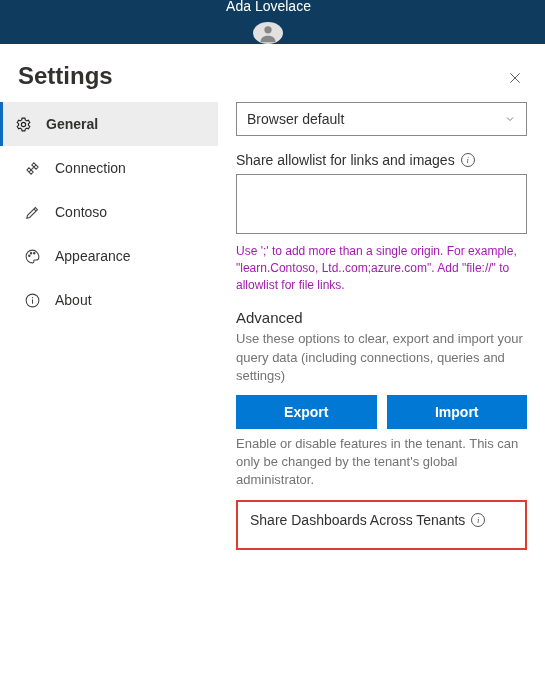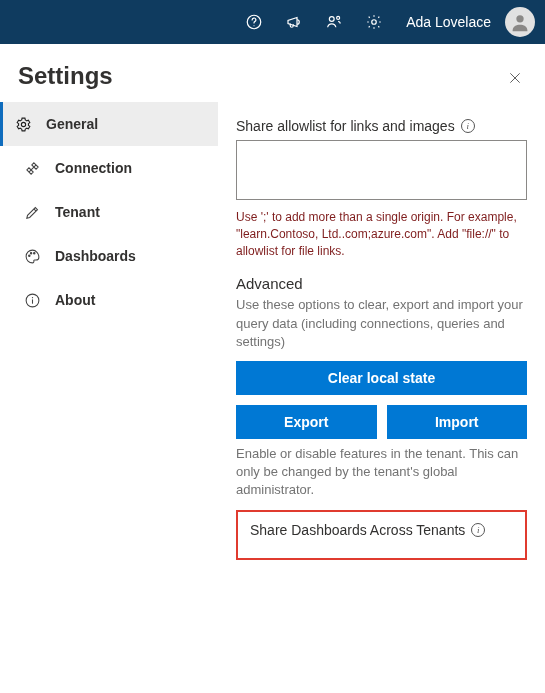--- a/index.html
+++ b/index.html
@@ -17,20 +17,21 @@
   
   .topbar {
     background: #0f3b5f;
     height: 44px;
     display: flex;
     align-items: center;
     justify-content: flex-end;
     padding: 0 10px 0 0;
     gap: 8px;
     color: #fff;
+    flex-direction: column;
   }
   .topbar .icon-btn {
     width: 32px; height: 32px;
     display:flex; align-items:center; justify-content:center;
     cursor:pointer;
   }
   .topbar .username { margin: 0 6px 0 8px; font-size: 14px; }
   .avatar {
     width: 30px; height: 30px; border-radius: 50%;
     background: #e1e1e1; display:flex; align-items:center; justify-content:center;
@@ -47,21 +48,20 @@
   
   .body-row { display:flex; }
   .sidebar { width: 218px; flex:0 0 218px; }
   .content { flex:1; padding: 0 18px 18px 18px; }
 
   .side-item {
     display:flex; align-items:center; gap:14px;
     height: 44px; padding: 0 0 0 20px;
     cursor:pointer; color:#323130;
     border-left: 3px solid transparent;
-    font-weight: bold;
   }
   .side-item.selected {
     background: #ededed;
     border-left-color: #0f6cbd;
     font-weight:600;
     padding-left:11px;
   }
   .side-item .s-icon { width:18px; height:18px; display:flex; align-items:center; justify-content:center; color:#444; }
   .side-item.selected .s-icon { color:#222; }
 
@@ -69,21 +69,21 @@
   .field-label { font-size: 14px; margin-bottom: 6px; display:flex; align-items:center; gap:6px; }
   .select {
     width:100%; height:34px; border:1px solid #8a8886; background:#fff;
     display:flex; align-items:center; justify-content:space-between;
     padding:0 10px; cursor:pointer;
   }
   .textarea {
     width:100%; height:60px; border:1px solid #8a8886; background:#fff;
     resize:none; padding:6px 8px; font-family:inherit; font-size:13px;
   }
-  .helper { font-size: 12px; color:#7f1d1d; margin-top:6px; line-height:1.4; }
+  .helper { font-size: 12px; color:#a21caf; margin-top:6px; line-height:1.4; }
 
   .section-title { font-size:15px; margin: 12px 0 4px 0; }
   .section-desc { font-size:13px; color:#737373; line-height:1.4; margin-bottom:10px; }
 
   .btn {
     background:#0078d4; color:#fff; border:none; height:34px;
     font-size:14px; font-weight:600; cursor:pointer;
     display:flex; align-items:center; justify-content:center;
   }
   .btn-wide { width:100%; margin-bottom:10px; }
@@ -171,63 +171,70 @@
       </span>
       <span>Connection</span>
     </div>
     <div class="side-item">
       <span class="s-icon">
         <svg width="17" height="17" viewBox="0 0 24 24" fill="none" stroke="currentColor" stroke-width="1.5">
             <path d="M4 20l1-4L16 5l3 3L8 19l-4 1z"></path>
             <path d="M14 7l3 3"></path>
           </svg>
       </span>
-      <span>Tenant</span>
+      <span>Contoso</span>
     </div>
     <div class="side-item">
       <span class="s-icon">
         <svg width="17" height="17" viewBox="0 0 24 24" fill="none" stroke="currentColor" stroke-width="1.5">
             <path d="M12 3a9 9 0 1 0 0 18c1.5 0 2-1 2-2s-.5-2 1-2h2a4 4 0 0 0 4-4c0-5-4-10-9-10z"></path>
             <circle cx="7.5" cy="11" r="1" fill="currentColor"></circle>
             <circle cx="10" cy="7.5" r="1" fill="currentColor"></circle>
             <circle cx="14.5" cy="7.5" r="1" fill="currentColor"></circle>
           </svg>
       </span>
-      <span>Dashboards</span>
+      <span>Appearance</span>
     </div>
     <div class="side-item">
       <span class="s-icon">
         <svg width="17" height="17" viewBox="0 0 24 24" fill="none" stroke="currentColor" stroke-width="1.5">
             <circle cx="12" cy="12" r="9"></circle>
             <path d="M12 11v5" stroke-linecap="round"></path>
             <circle cx="12" cy="8" r="0.9" fill="currentColor" stroke="none"></circle>
           </svg>
       </span>
       <span>About</span>
     </div>
   </div>
 
   <div class="content">
 
 
     <div class="field-group">
+      <div class="select">
+        <span>Browser default</span>
+        <span>
+          <svg width="12" height="12" viewBox="0 0 24 24" fill="none" stroke="#555" stroke-width="1.6">
+              <path d="M6 9l6 6 6-6"></path>
+            </svg>
+        </span>
+      </div>
     </div>
 
     <div class="field-group">
       <div class="field-label">
         <span>Share allowlist for links and images</span>
         <span class="info-circ">i</span>
       </div>
       <textarea class="textarea" style=""></textarea>
       <div class="helper">Use ';' to add more than a single origin. For example, "learn.Contoso, Ltd..com;azure.com". Add "file://" to allowlist for file links.</div>
     </div>
 
     <div class="section-title">Advanced</div>
     <div class="section-desc">Use these options to clear, export and import your query data (including connections, queries and settings)</div>
-    <button class="btn btn-wide">Clear local state</button>
     <div class="btn-row">
       <button class="btn">Export</button>
       <button class="btn">Import</button>
     </div>
 
     <div class="section-desc">Enable or disable features in the tenant. This can only be changed by the tenant's global administrator.</div>
 
     <div class="highlight-box">
       <div class="field-label">
         <span>Share Dashboards Across Tenants</span>

